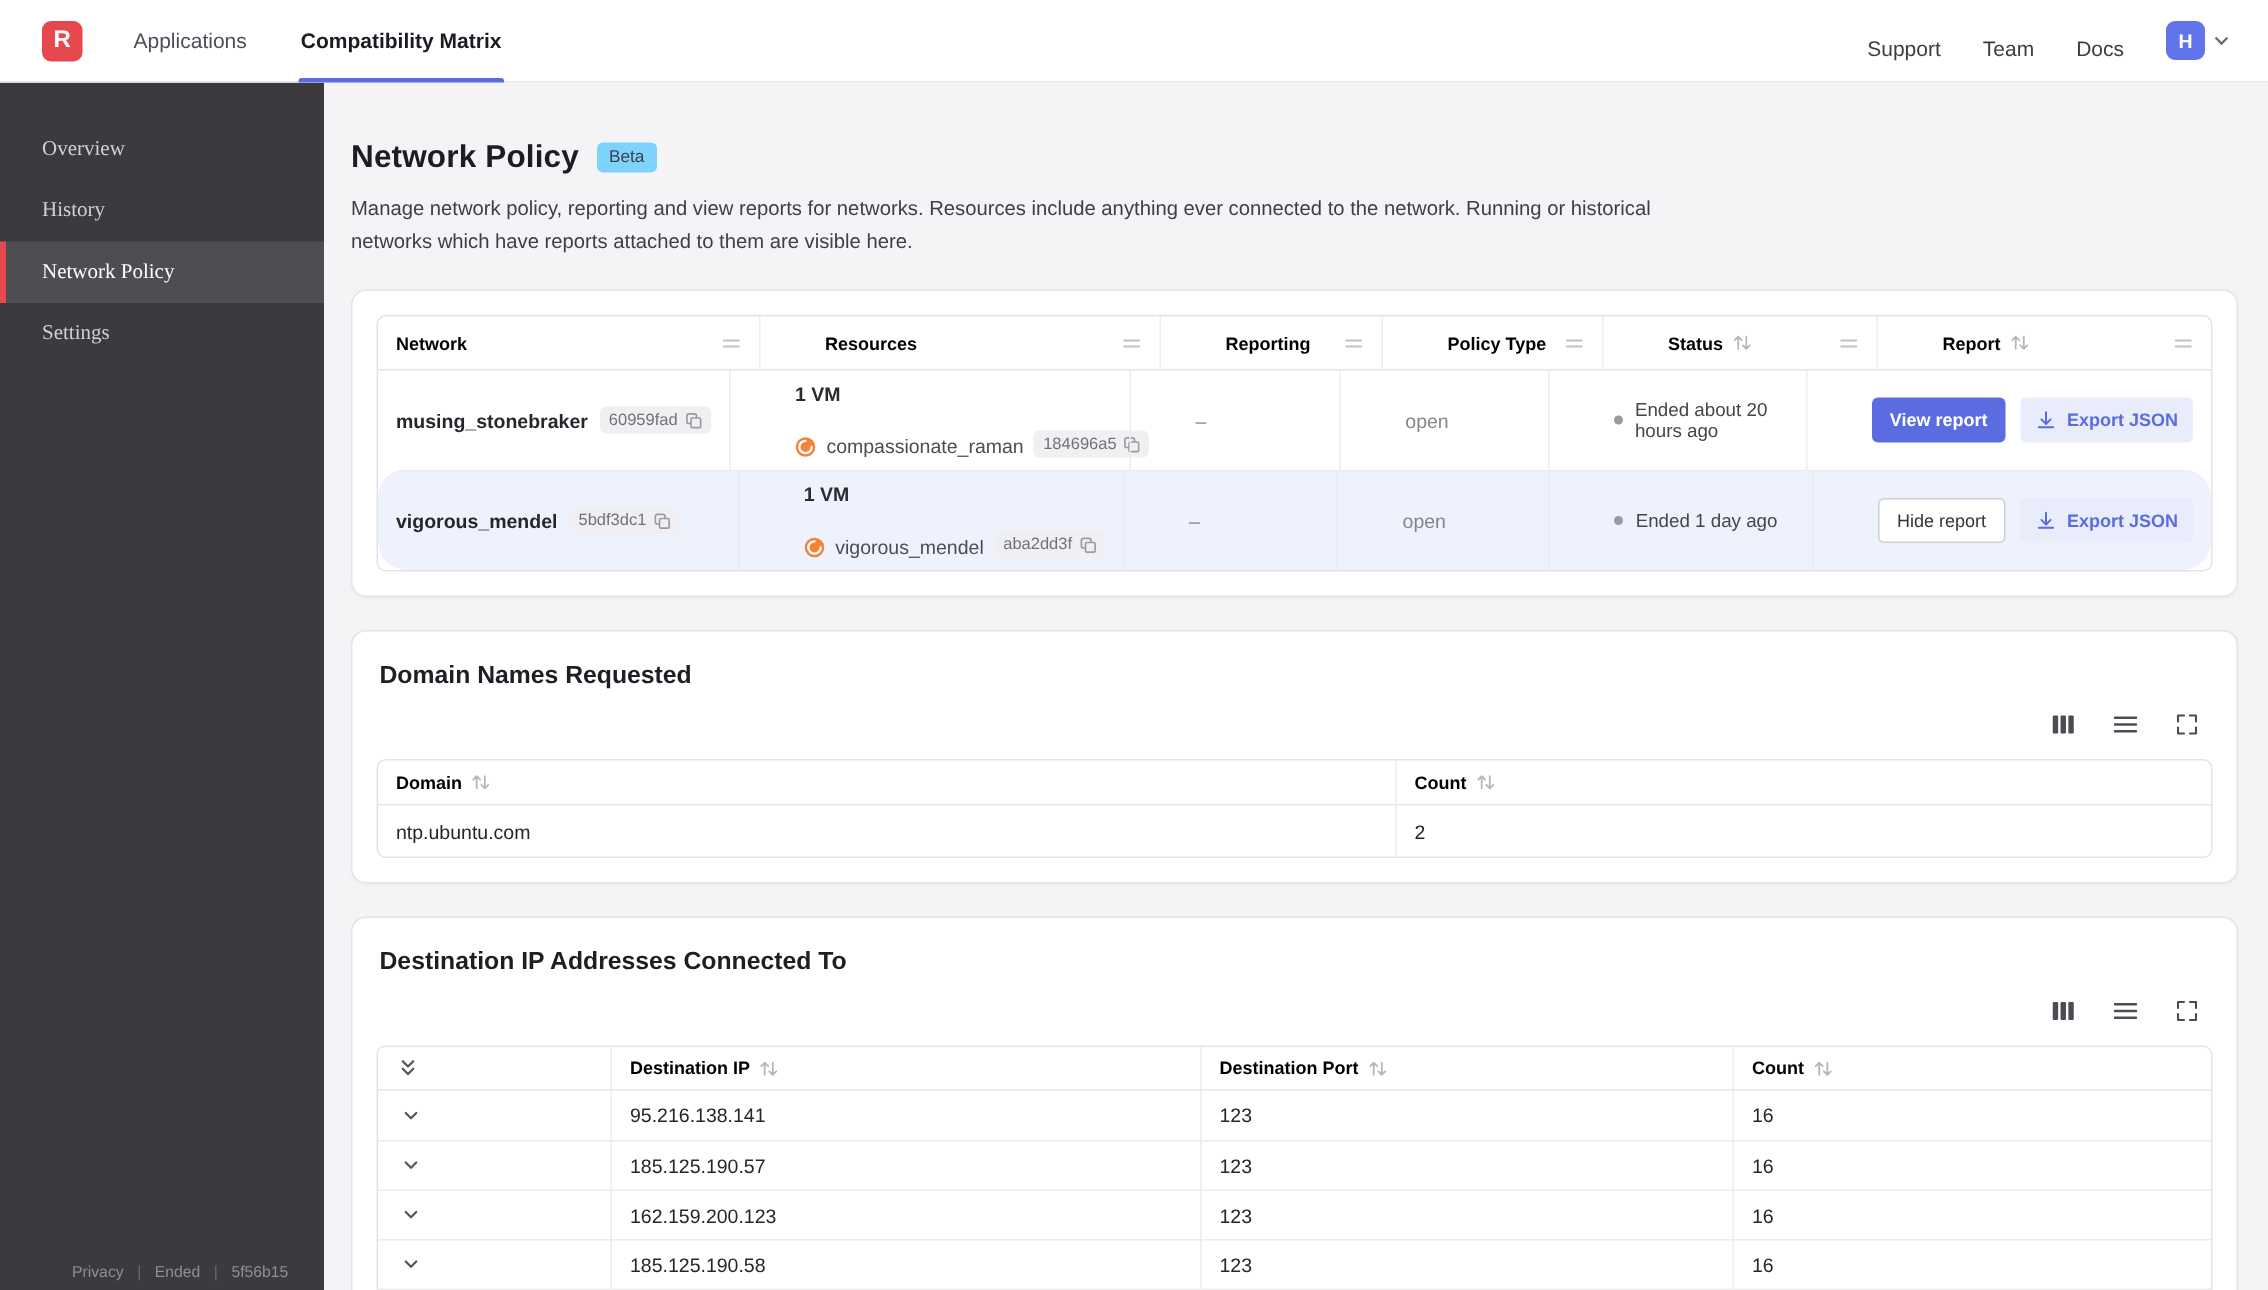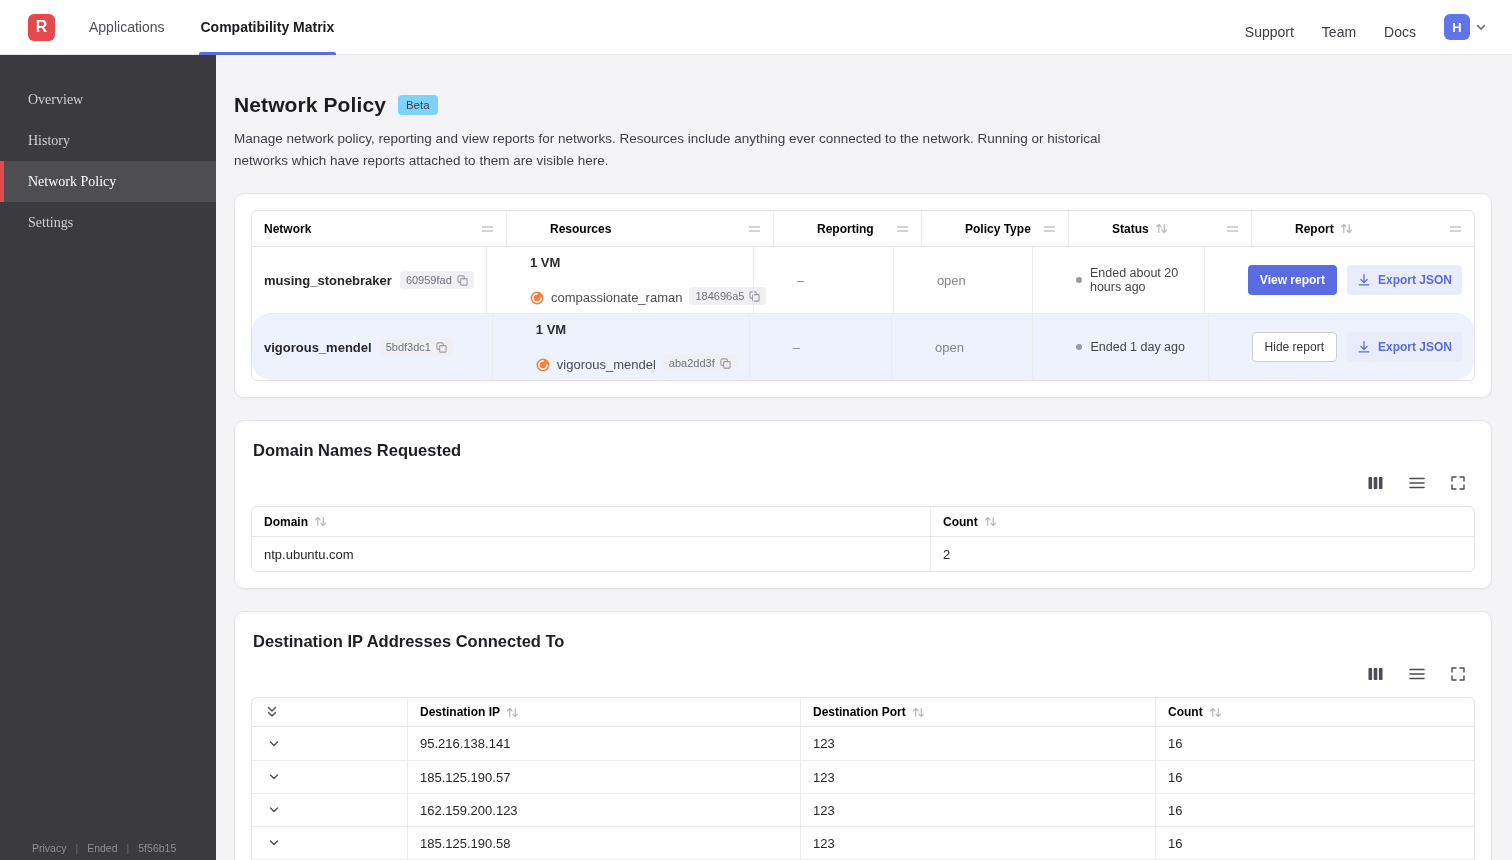--- a/index.html
+++ b/index.html
@@ -25,21 +25,21 @@
   .avatar { width:26px; height:26px; border-radius:6px; background:#6274e9; color:#fff;
             font-size:13px; font-weight:600; display:flex; align-items:center; justify-content:center; }
 
   
   .sidebar { position:absolute; top:55px; left:0; bottom:0; width:216px; background:#3a3a3f; }
   .sidebar-items { padding-top:24px; }
   .sidebar-item { height:41px; display:flex; align-items:center; padding:0 24px;
                   font-size:14px; color:#cfcfd4; cursor:pointer; border-left:4px solid transparent;
                   padding-left:24px;font-family:Liberation Serif, serif; }
   .sidebar-item.active { background:#4d4d52; border-left-color:#e5484d; color:#ffffff; font-weight:500; }
-  .sidebar-footer { position:absolute; bottom:6px; left:32px; display:flex; align-items:center;
+  .sidebar-footer { position:absolute; bottom:6px; left:48px; display:flex; align-items:center;
                     gap:9px; font-size:10.5px; color:#8e8e95; }
   .sidebar-footer .sep { color:#6a6a70; }
   .sidebar-footer a { color:#8e8e95; cursor:pointer; text-decoration:none; }
 
   
   .main { position:absolute; top:55px; left:216px; right:0; bottom:0; overflow:hidden;
           padding:38px 20px 0 18px; }
   .page-title-row { display:flex; align-items:center; gap:12px; }
   .page-title { font-size:21px; font-weight:700; color:#1c1c22; letter-spacing:.1px; }
   .beta-badge { background:#7dd3fc; color:#3f3f4a; font-size:11.5px; font-weight:500;

